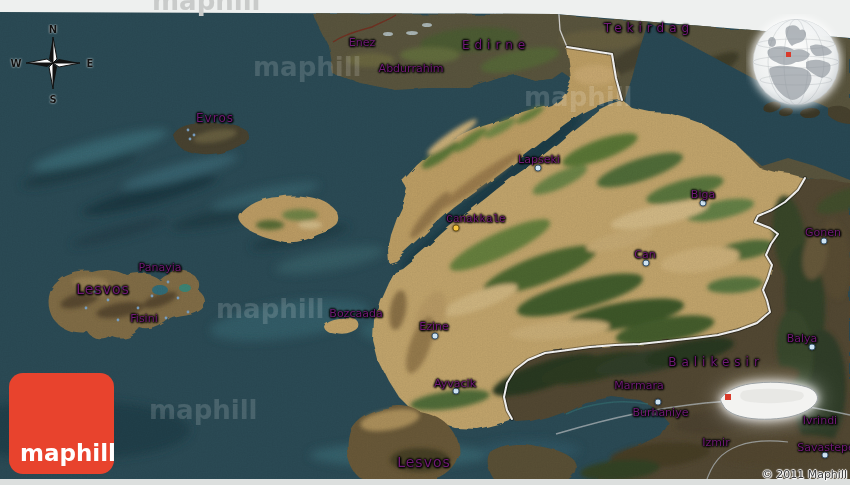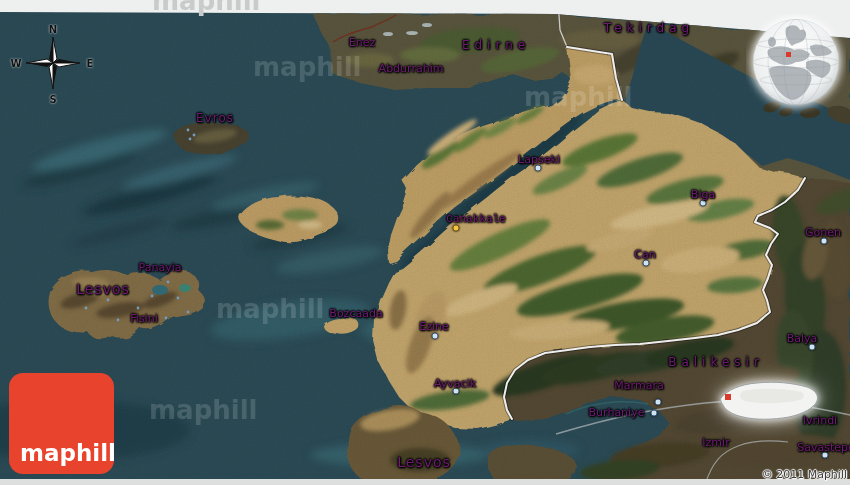--- a/index.html
+++ b/index.html
@@ -340,21 +340,21 @@
       <div class="map-label lbl-town" style="left: 362px; top: 42px;">Enez</div>
       <div class="map-label lbl-town" style="left: 411px; top: 68px;">Abdurrahim</div>
       <div class="map-label lbl-town" style="left: 539px; top: 159px;">Lapseki</div>
       <div class="map-label lbl-town" style="left: 476px; top: 219px; font-family: Liberation Mono, monospace;">Canakkale</div>
       <div class="map-label lbl-town" style="left: 645px; top: 254px;">Can</div>
       <div class="map-label lbl-town" style="left: 703px; top: 194px;">Biga</div>
       <div class="map-label lbl-town" style="left: 823px; top: 232px;">Gonen</div>
       <div class="map-label lbl-town" style="left: 802px; top: 338px;">Balya</div>
       <div class="map-label lbl-town" style="left: 820px; top: 388px; margin-top: 32px;">Ivrindi</div>
       <div class="map-label lbl-town" style="left: 639px; top: 385px;">Marmara</div>
-      <div class="map-label lbl-town" style="left: 608px; top: 412px; padding-left: 17px;">Burhaniye</div>
+      <div class="map-label lbl-town" style="left: 652px; top: 412px; padding-left: 17px;">Burhaniye</div>
       <div class="map-label lbl-town" style="left: 826px; top: 447px;">Savastepe</div>
       <div class="map-label lbl-town" style="left: 716px; top: 442px;">Izmir</div>
       <div class="map-label lbl-town" style="left: 434px; top: 326px;">Ezine</div>
       <div class="map-label lbl-town" style="left: 455px; top: 383px;">Ayvacik</div>
       <div class="map-label lbl-town" style="left: 356px; top: 313px;">Bozcaada</div>
       <div class="map-label lbl-town" style="left: 160px; top: 267px;">Panayia</div>
       <div class="map-label lbl-town" style="left: 144px; top: 318px;">Fisini</div>
       <div class="map-label lbl-island" style="left: 215px; top: 118px;">Evros</div>
       <div class="map-label lbl-island-large" style="left: 103px; top: 289px;">Lesvos</div>
       <div class="map-label lbl-island-large" style="left: 424px; top: 462px;">Lesvos</div>

